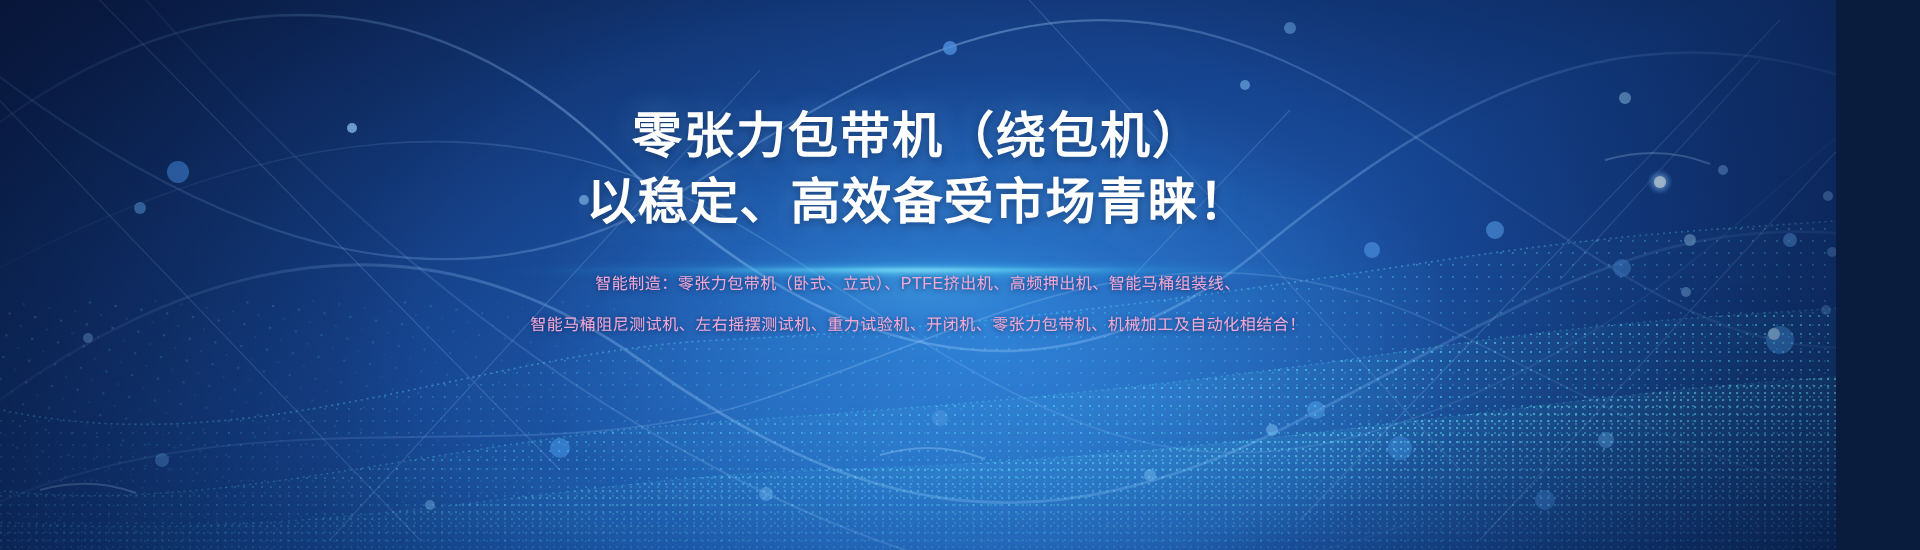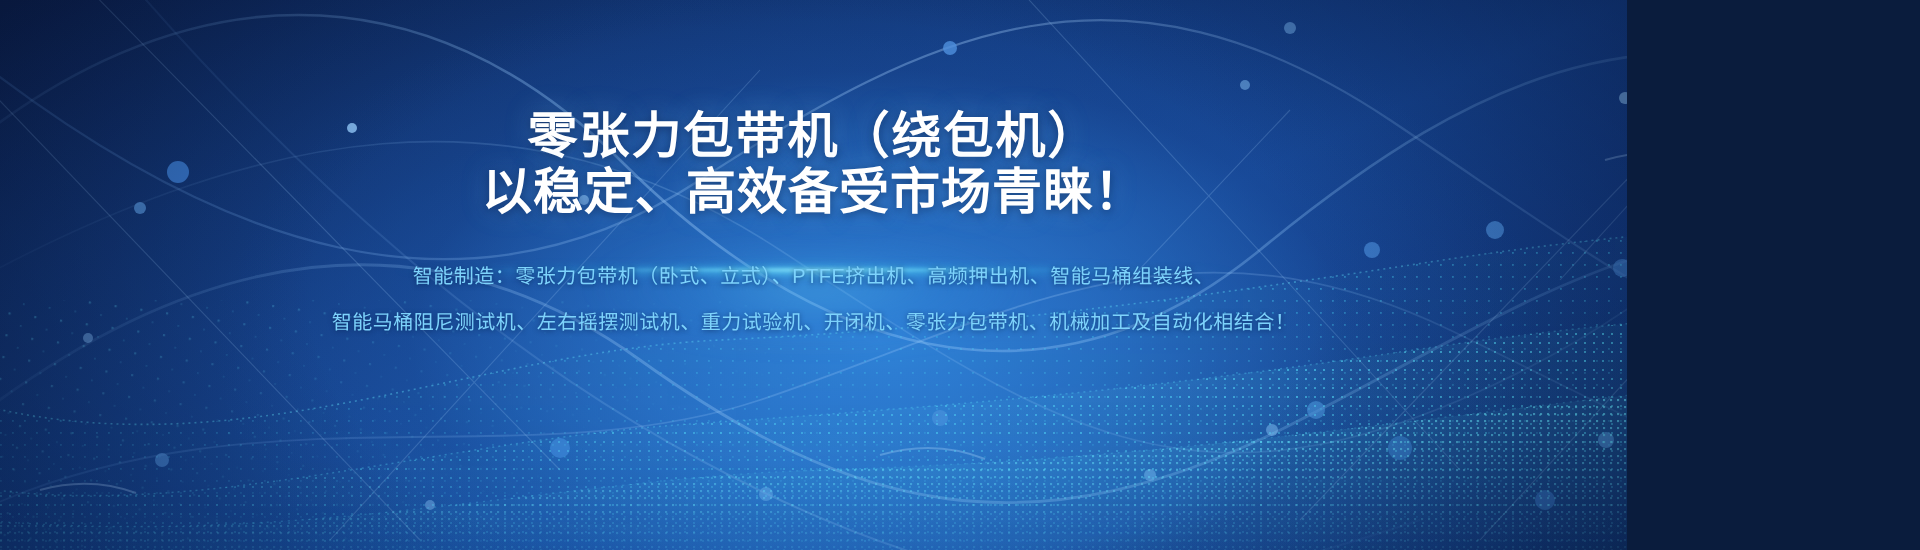--- a/index.html
+++ b/index.html
@@ -7,21 +7,21 @@
     margin: 0;
     padding: 0;
     background: #0a1c3d;
   }
   body {
     font-family: "Liberation Sans", "DejaVu Sans", sans-serif;
   }
 
   .banner {
     position: relative;
-    width: 1627px;
+    width: 1836px;
     height: 550px;
     overflow: hidden;
     background: #0d2559;
   }
 
   
   .bg-base {
     position: absolute;
     inset: 0;
     background:
@@ -103,27 +103,27 @@
     color: #ffffff;
     font-size: 50px;
     font-weight: bold;
     letter-spacing: 2px;
     line-height: 1.12;
     text-align: center;
     text-shadow: 0 2px 10px rgba(5,25,70,0.55), 0 0 26px rgba(120,200,255,0.35);
     white-space: nowrap;
   }
   .headline.line2 {
-    margin-top: 0;
+    margin-top: 10px;
     letter-spacing: 1px;
   }
 
   .subline {
-    color: #7dd3fc;
-    font-size: 20px;
+    color: #f9a8d4;
+    font-size: 16px;
     font-weight: normal;
     letter-spacing: 0.5px;
     line-height: 1.2;
     text-align: center;
     white-space: nowrap;
     text-shadow: 0 1px 5px rgba(6,28,72,0.65);
   }
   .sub1 { margin-top: 44px; }
   .sub2 { margin-top: 22px; }
 </style>

